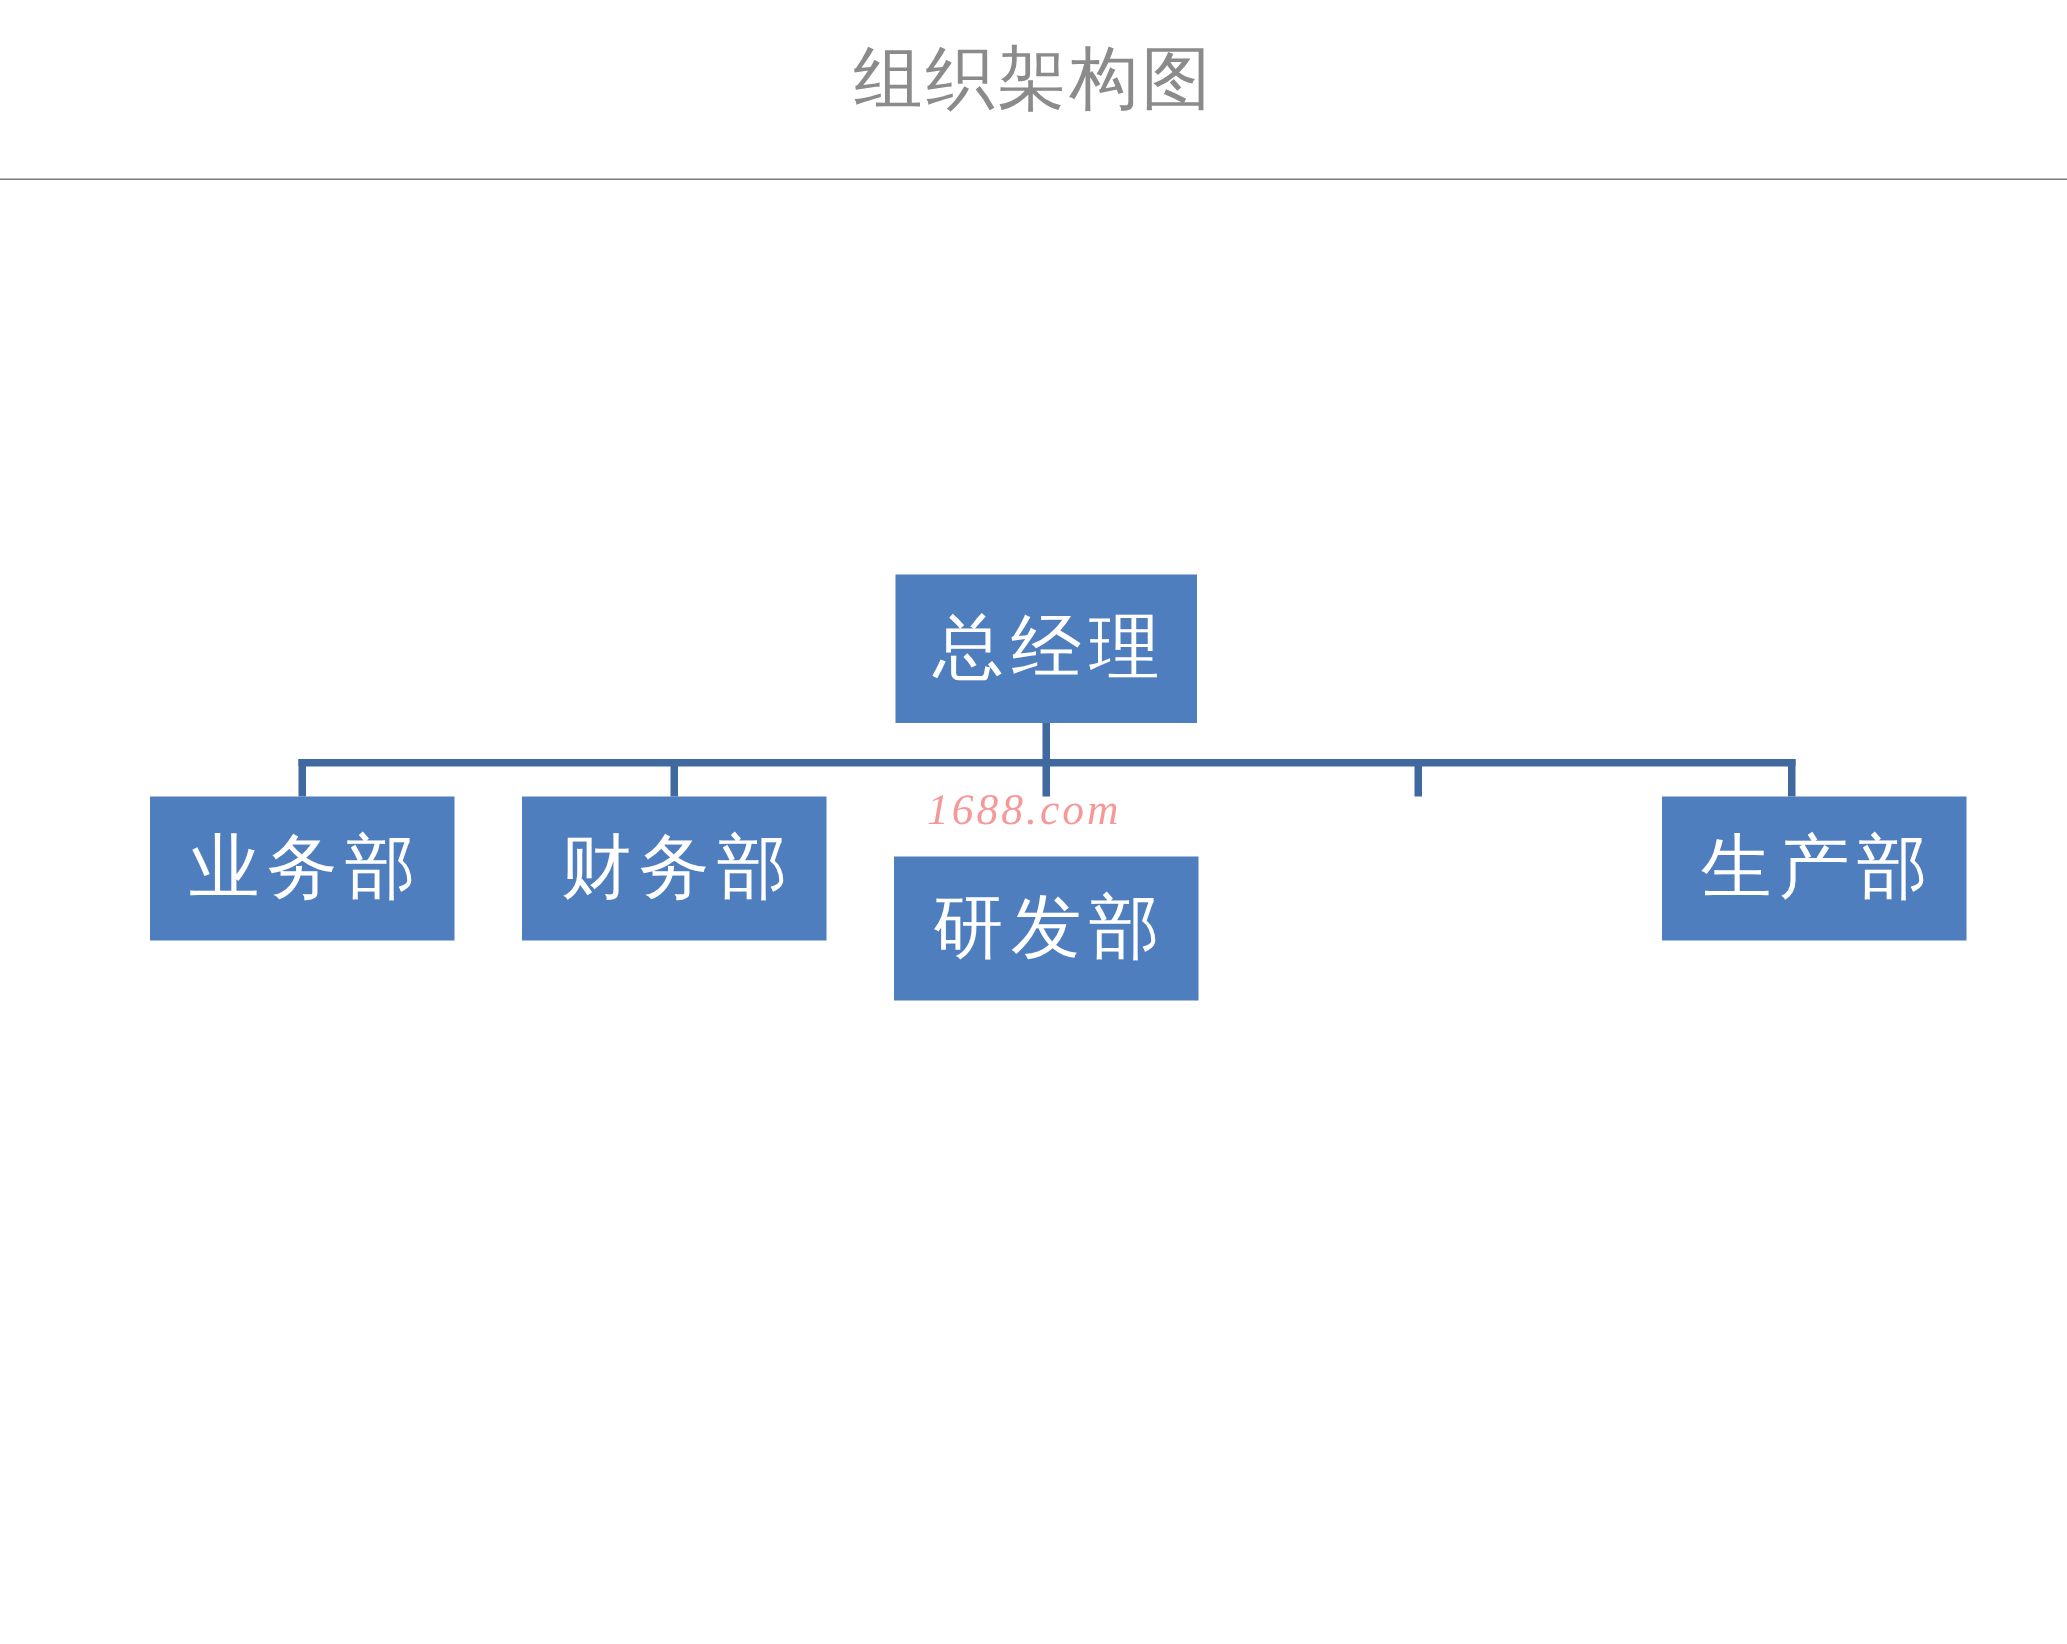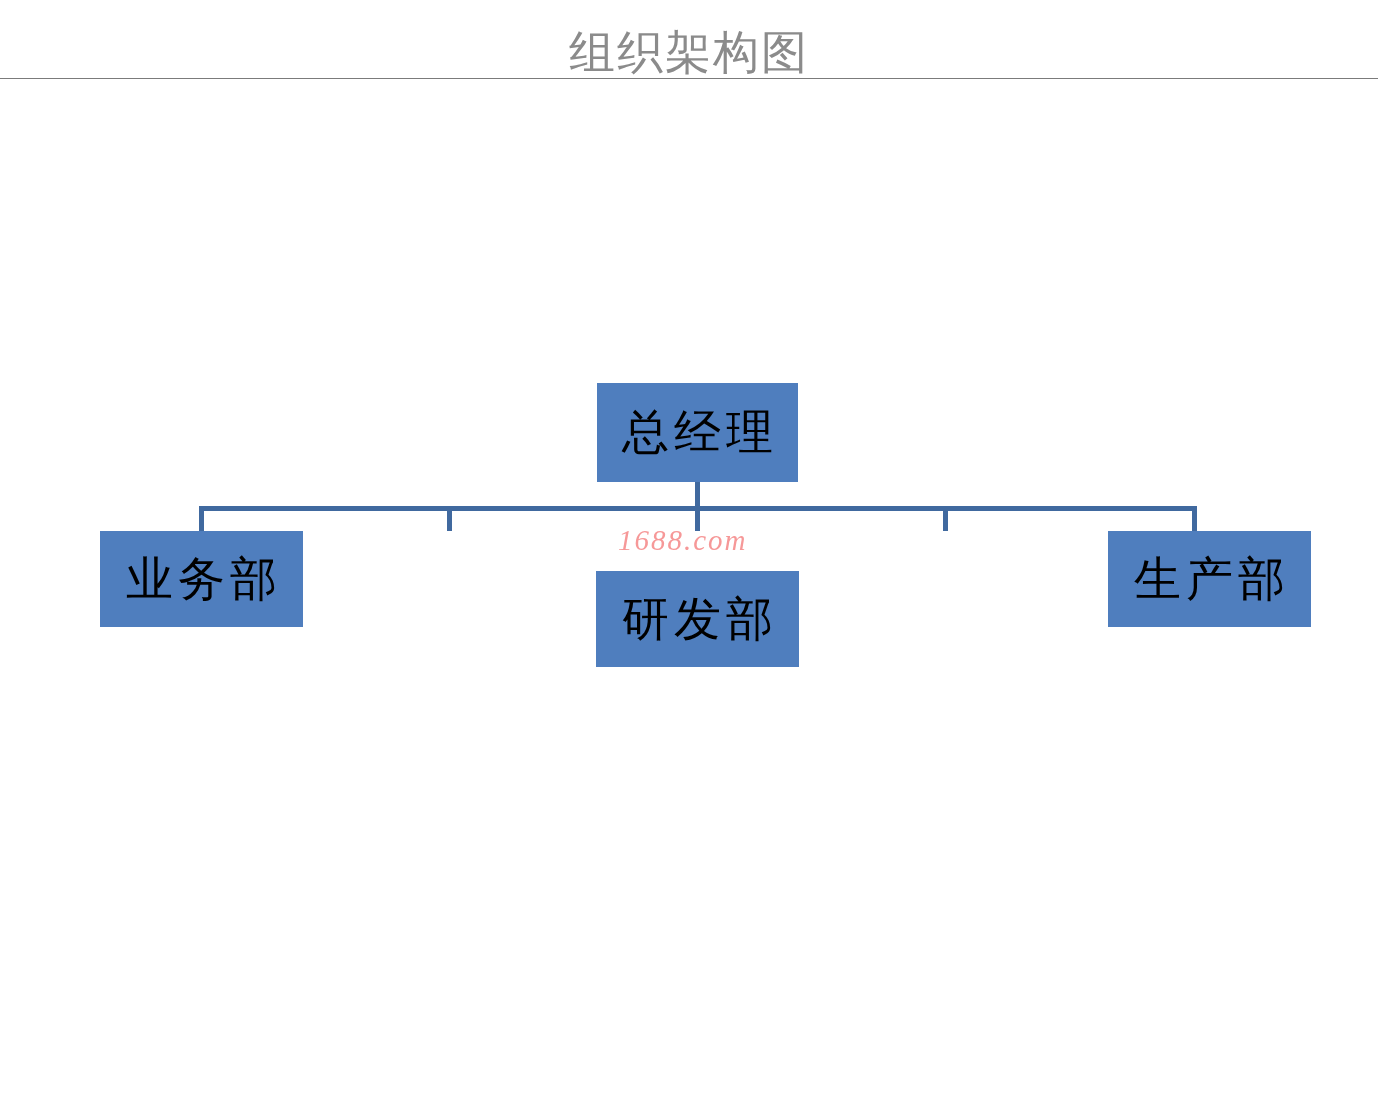--- a/index.html
+++ b/index.html
@@ -14,21 +14,21 @@
     overflow: hidden;
     position: relative;
   }
 
   
   #page-header {
     position: absolute;
     left: 0;
     top: 0;
     width: 1378px;
-    height: 79px;
+    height: 120px;
     box-sizing: border-box;
     border-bottom: 1px solid #7b7b7b;
   }
   #page-title {
     position: absolute;
     left: 0;
     top: 27px;
     width: 1378px;
     text-align: center;
     font-size: 46px;
@@ -46,21 +46,21 @@
     left: 0;
     top: 100px;
     width: 1378px;
     height: 996px;
   }
 
   
   .node {
     position: absolute;
     background: #4f7ebe;
-    color: #000000;
+    color: #ffffff;
     display: flex;
     align-items: center;
     justify-content: center;
     box-sizing: border-box;
     font-family: "Liberation Serif", "DejaVu Serif", serif;
     font-weight: 400;
     white-space: nowrap;
     overflow: hidden;
   }
   .node-label {
@@ -154,20 +154,23 @@
   <div class="connector connector-v connector-drop" id="connector-drop-4"></div>
 
   <div class="node" id="node-root">
     <span class="node-label">总经理</span>
   </div>
 
   <div class="node node-child" id="node-child-0">
     <span class="node-label">业务部</span>
   </div>
 
+  <div class="node node-child" id="node-child-1">
+    <span class="node-label">财务部</span>
+  </div>
 
   <div class="node node-child" id="node-child-2">
     <span class="node-label">研发部</span>
   </div>
 
 
   <div class="node node-child" id="node-child-4">
     <span class="node-label">生产部</span>
   </div>
 

